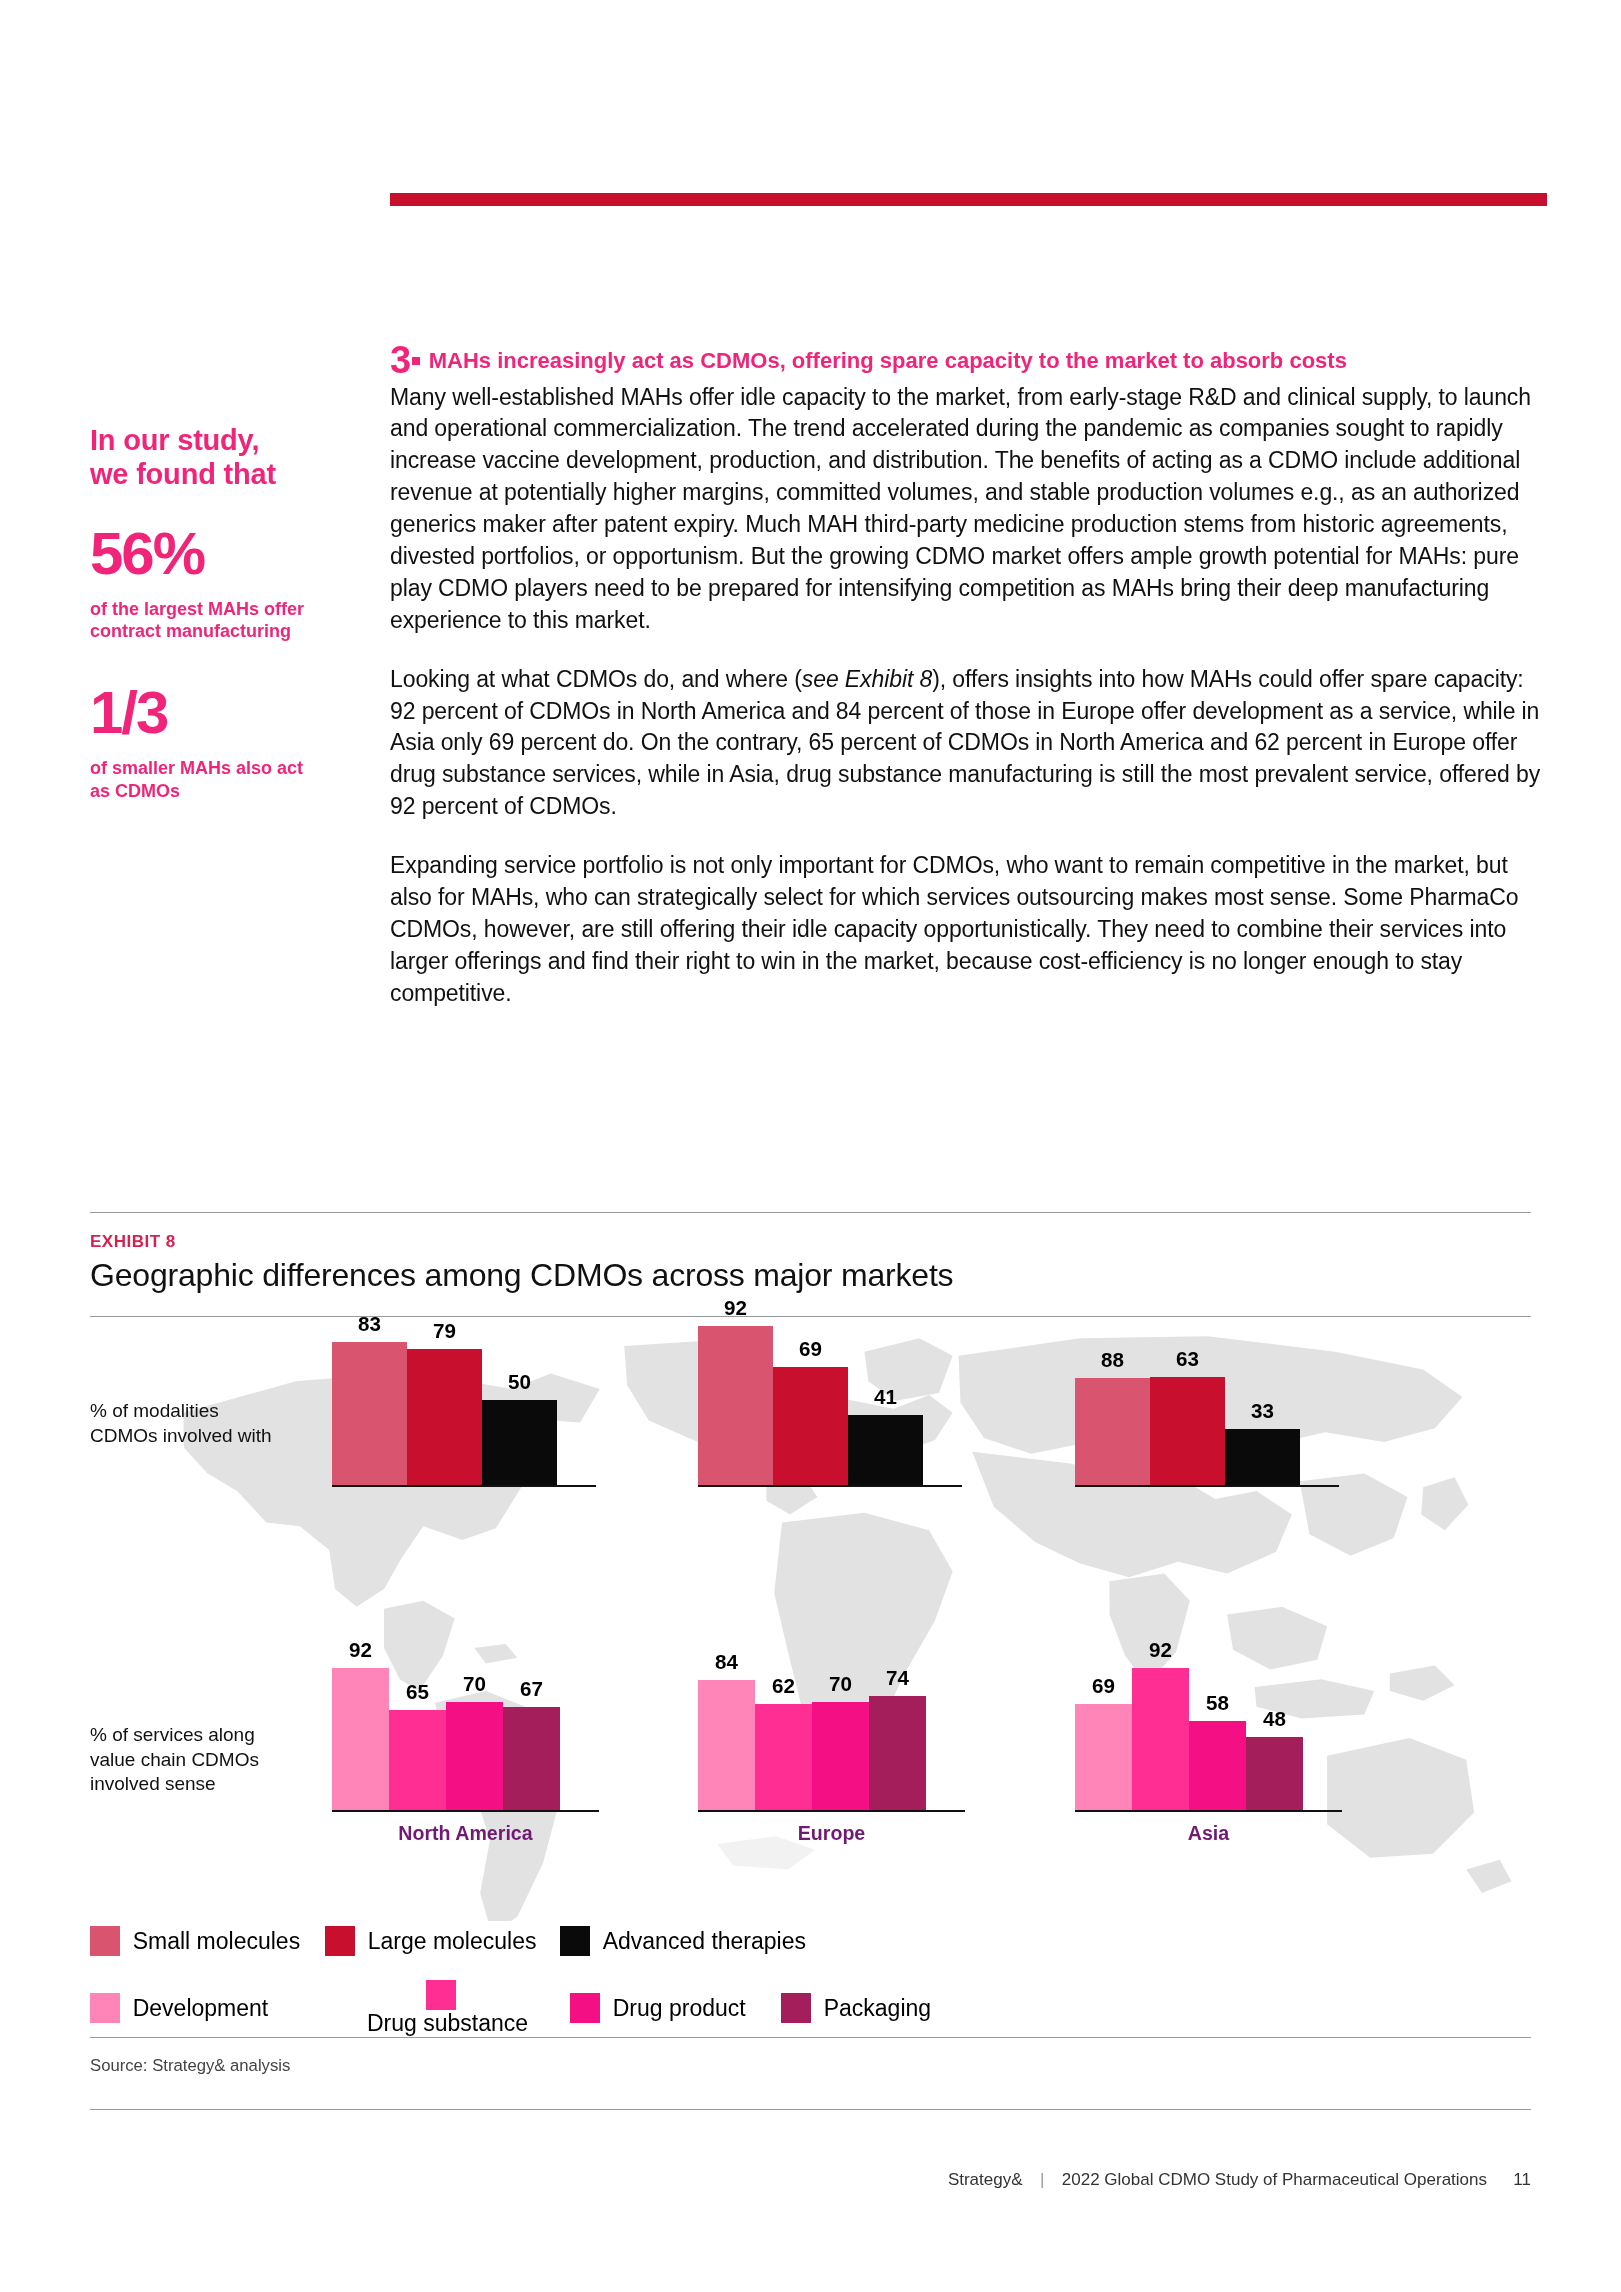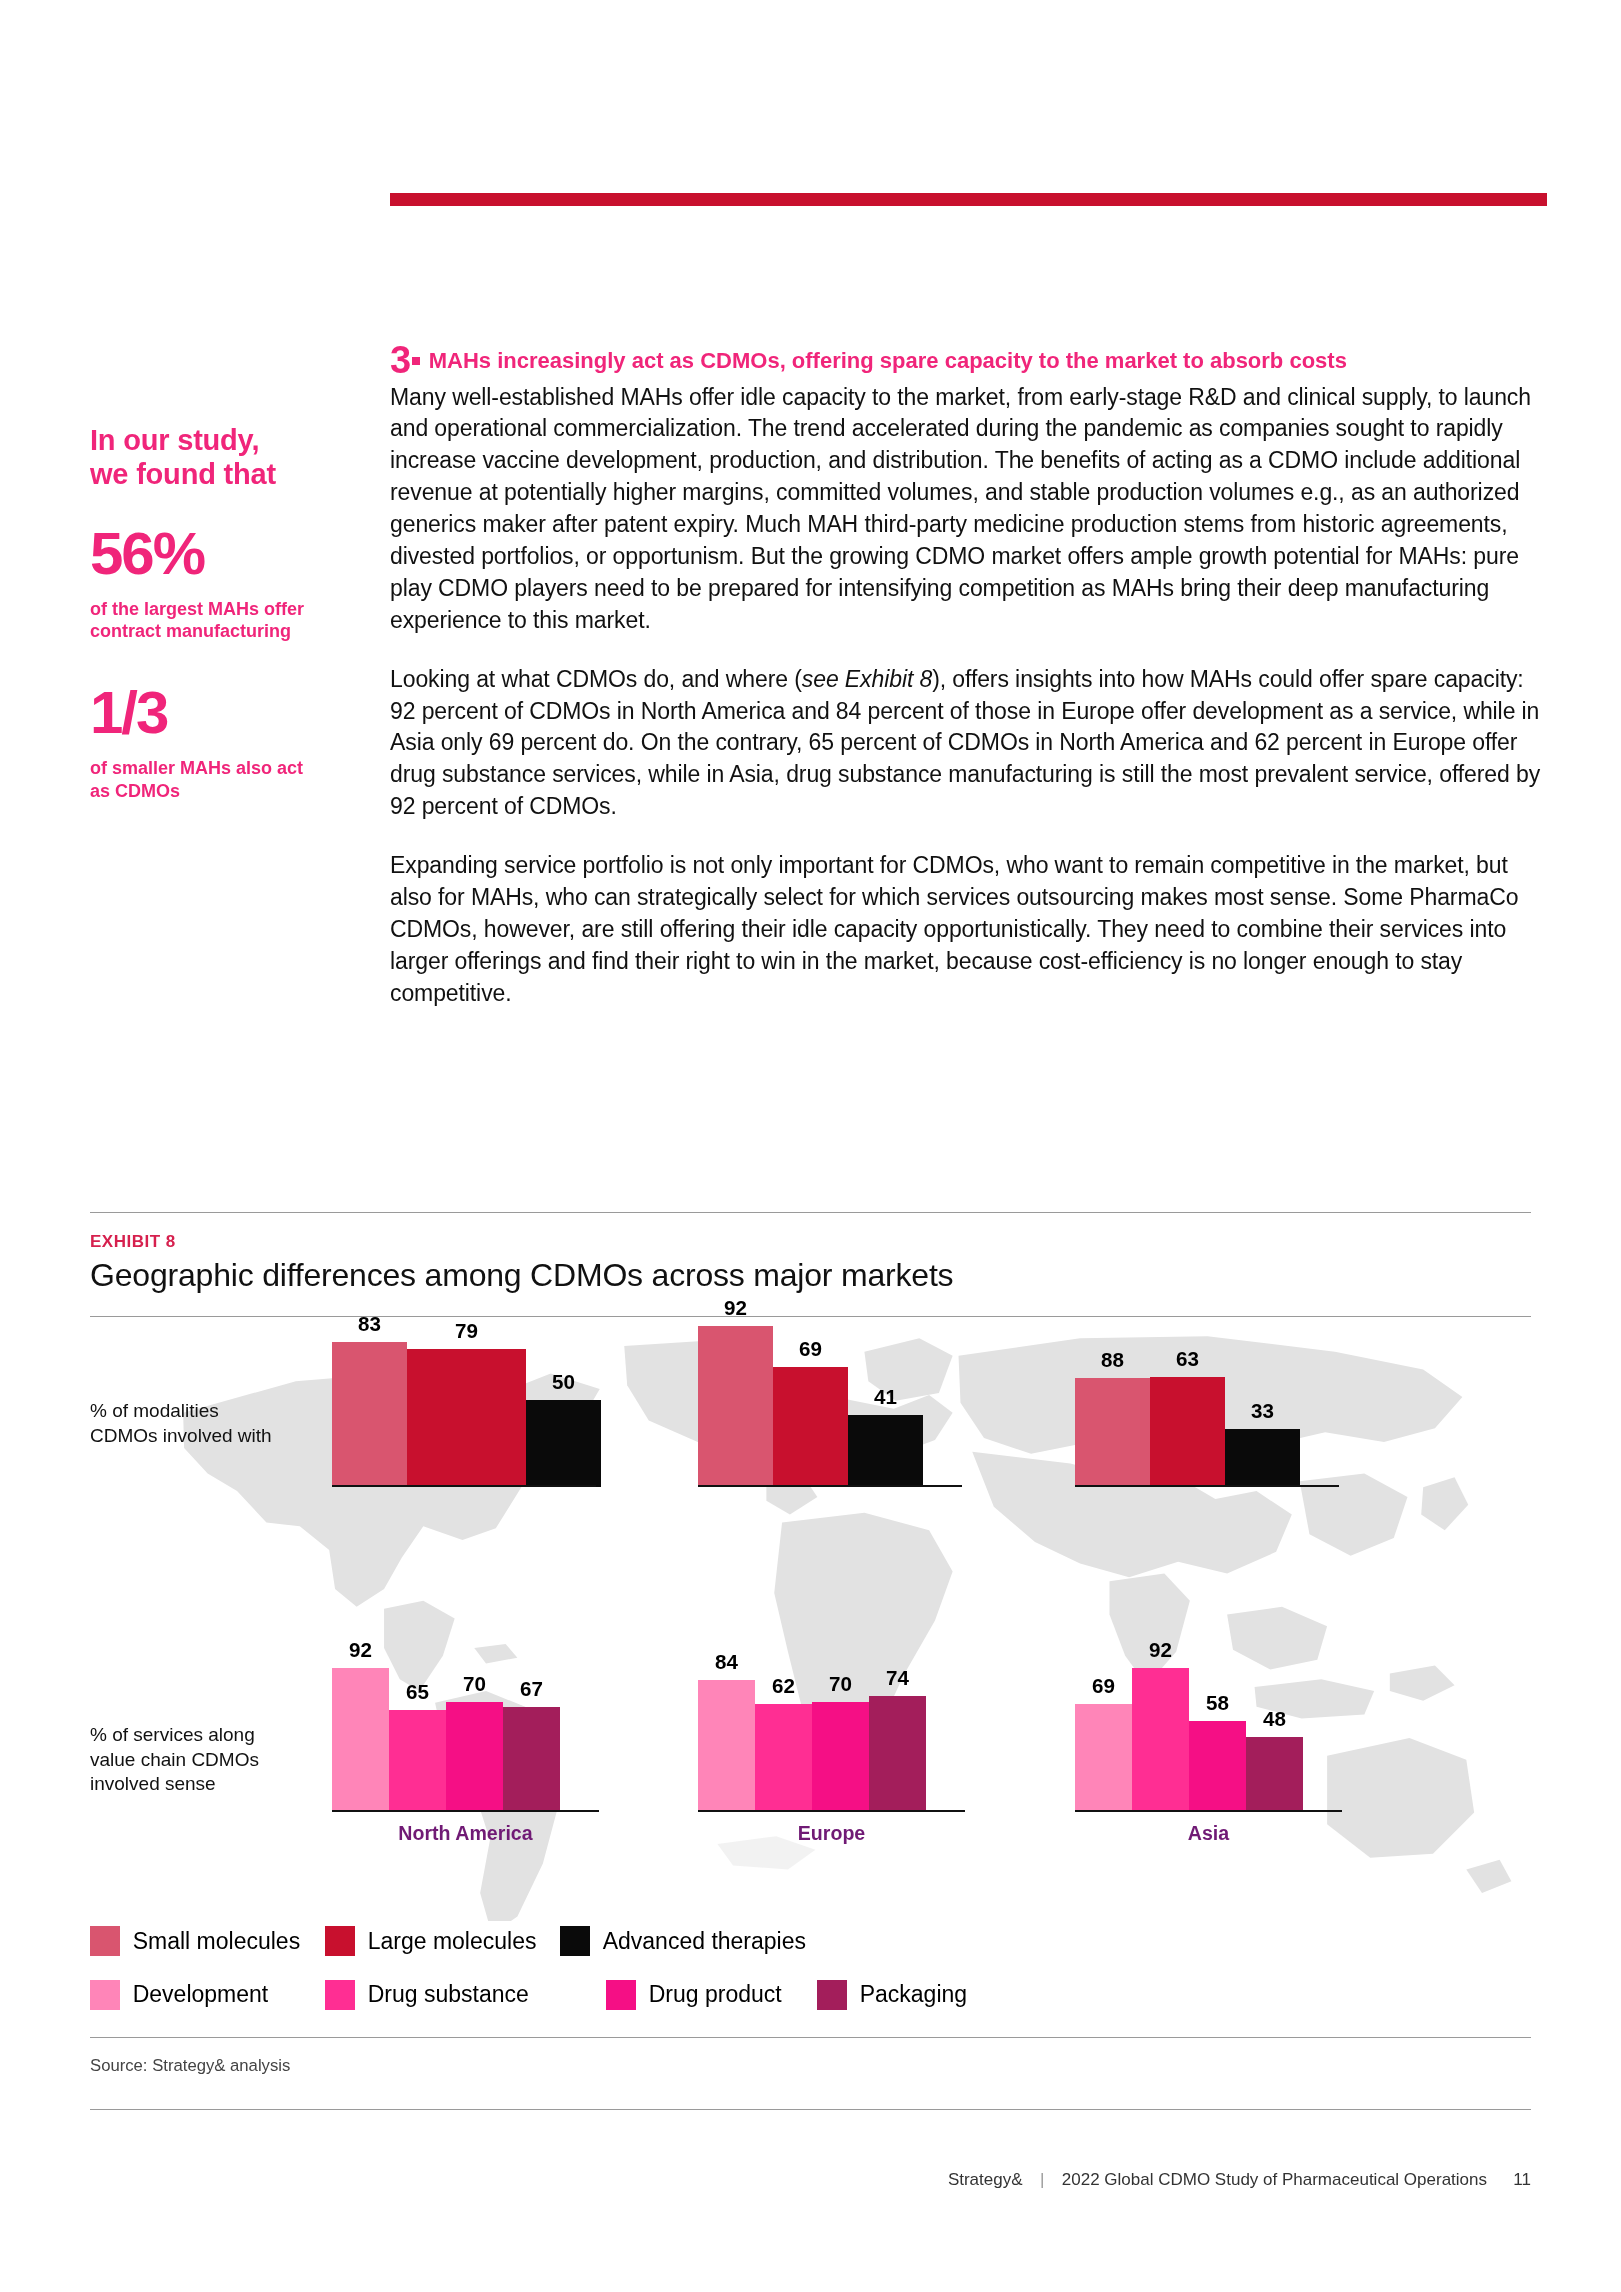--- a/index.html
+++ b/index.html
@@ -193,21 +193,21 @@
     <div class="axis-label" style="left:0px;top:86px;width:225px;">
       <div>% of modalities</div>
       <div>CDMOs involved with</div>
     </div>
 
     <div class="group" style="left:242px;top:0px;width:323px;height:174px;">
       <div class="bars" style="height:174px;">
         <div class="bar" style="width:75px;height:145px;background:#D9556F;">
           <span class="v">83</span>
           </div>
-        <div class="bar" style="width:75px;height:138px;background:#C8102E;padding-left:44px;">
+        <div class="bar" style="width:75px;height:138px;background:#C8102E;">
           <span class="v">79</span>
           </div>
         <div class="bar" style="width:75px;height:87px;background:#0A0A0A;">
           <span class="v">50</span>
           </div>
       </div>
       <div class="baseline" style="left:0;bottom:0;width:264px;"></div>
     </div>
 
     <div class="group" style="left:608px;top:0px;width:323px;height:174px;">
@@ -317,21 +317,21 @@
       <div class="leg">
         <span class="swatch" style="background:#0A0A0A;"></span>
         <span class="leg-txt">Advanced therapies</span>
       </div>
     </div>
     <div class="legend-row">
       <div class="leg" style="width:235px;">
         <span class="swatch" style="background:#FF85B8;"></span>
         <span class="leg-txt">Development</span>
       </div>
-      <div class="leg" style="width:281px;">
+      <div class="leg" style="width:245px;flex-direction:column;">
         <span class="swatch" style="background:#FF2E93;"></span>
         <span class="leg-txt">Drug substance</span>
       </div>
       <div class="leg" style="width:211px;">
         <span class="swatch" style="background:#F50F85;"></span>
         <span class="leg-txt">Drug product</span>
       </div>
       <div class="leg">
         <span class="swatch" style="background:#A31E5B;"></span>
         <span class="leg-txt">Packaging</span>

